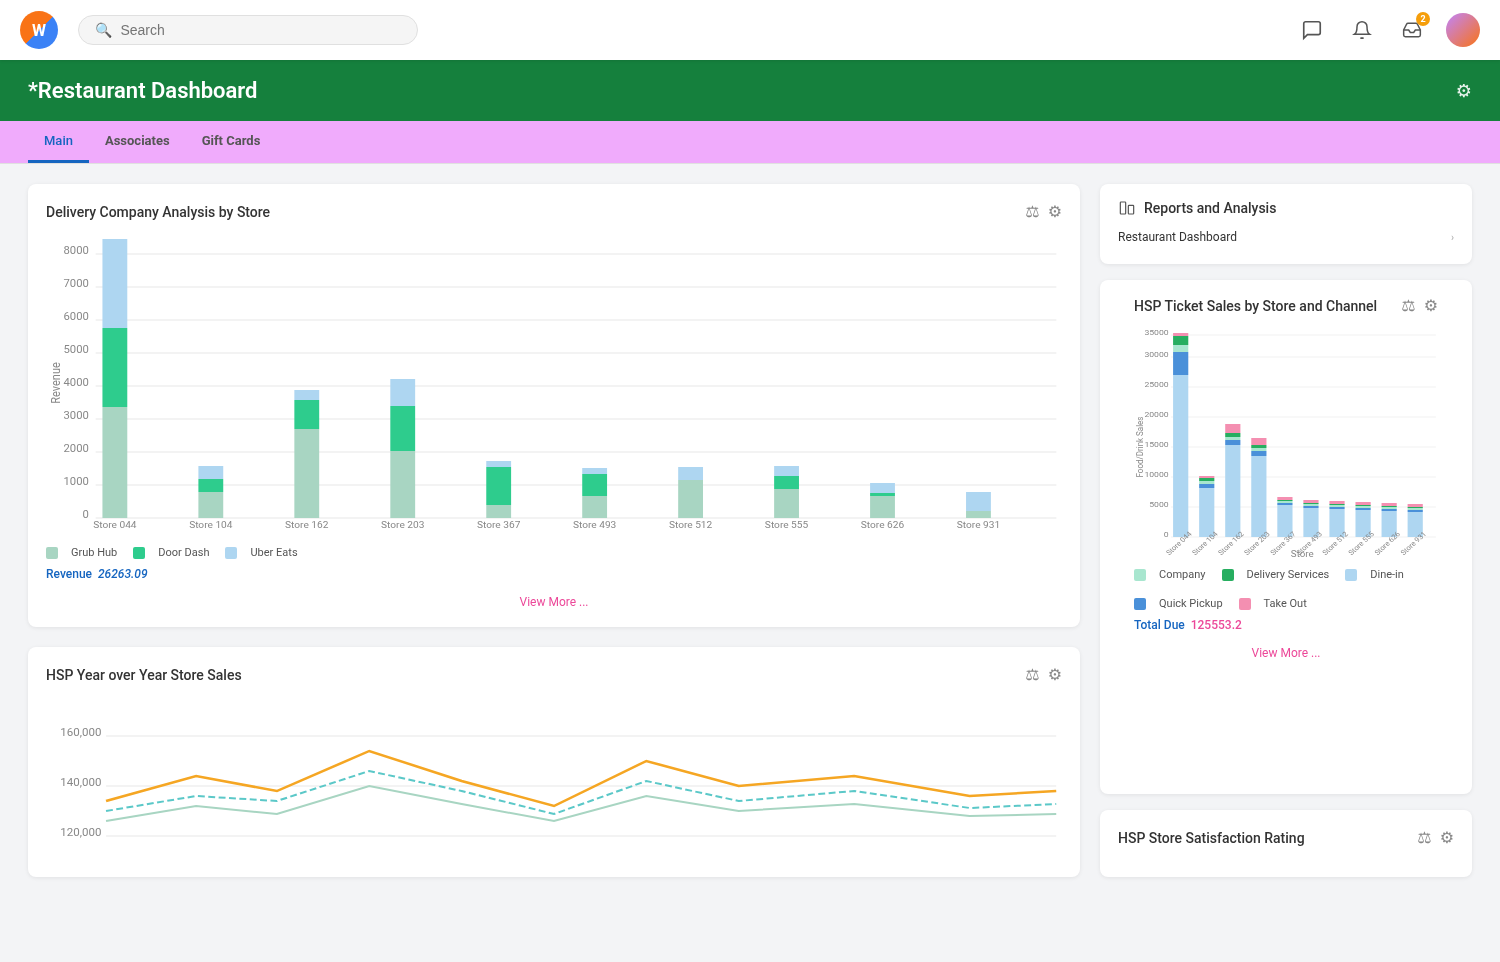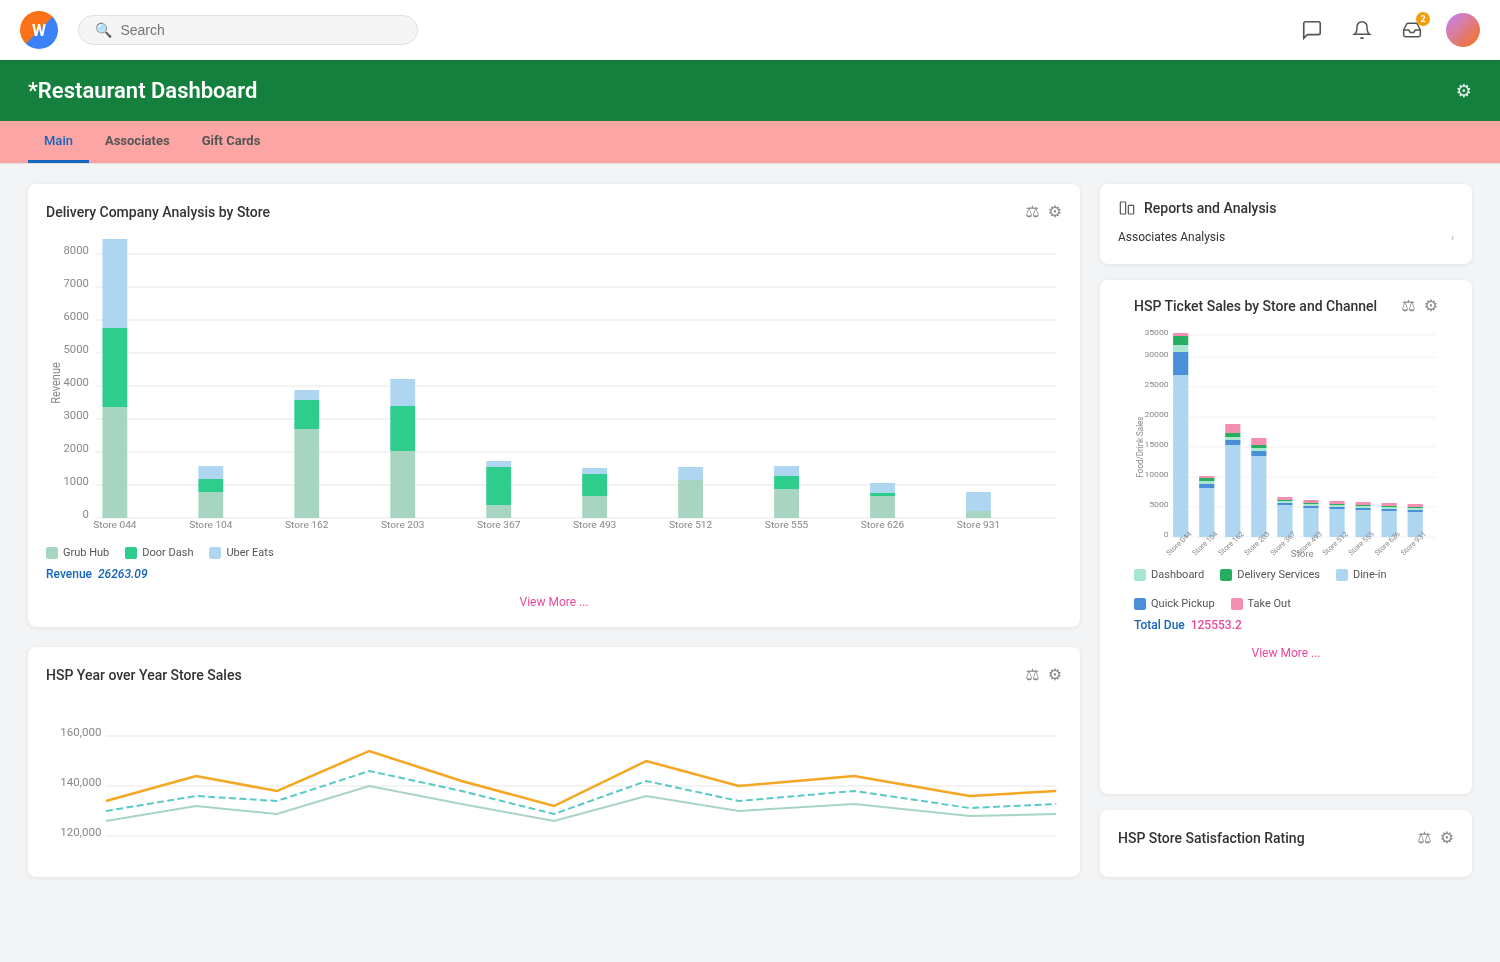--- a/index.html
+++ b/index.html
@@ -106,21 +106,21 @@
     }
     .gear-btn {
       color: white;
       font-size: 18px;
       cursor: pointer;
       opacity: 0.9;
     }
 
     
     .tabs-bar {
-      background: #fca5a5;
+      background: #f0abfc;
       padding: 0 28px;
       border-bottom: 1px solid #e0e0e0;
       display: flex;
       gap: 0;
     }
     .tab {
       padding: 12px 16px;
       cursor: pointer;
       font-size: 13px;
       color: #555;
@@ -195,21 +195,21 @@
     
     .legend {
       display: flex;
       gap: 16px;
       margin-top: 10px;
       flex-wrap: wrap;
     }
     .legend-item {
       display: flex;
       align-items: center;
-      gap: 5px;
+      gap: 13px;
       font-size: 11px;
       color: #555;
     }
     .legend-dot {
       width: 12px;
       height: 12px;
       border-radius: 2px;
     }
     .revenue-line {
       margin-top: 8px;
@@ -458,21 +458,21 @@
 
     <div class="reports-card">
       <div class="reports-title">
         <svg width="18" height="16" viewBox="0 0 24 24" fill="none" stroke="#555" stroke-width="1.8">
           <rect x="2" y="3" width="8" height="18" rx="1"></rect>
           <rect x="14" y="8" width="8" height="13" rx="1"></rect>
         </svg>
         <span>Reports and Analysis</span>
       </div>
       <div class="reports-link">
-        <span>Associates Analysis</span>
+        <span>Restaurant Dashboard</span>
         <span class="arr">›</span>
       </div>
     </div>
 
     <div class="hsp-card">
       <div class="card-header">
         <span class="card-title">HSP Ticket Sales by Store and Channel</span>
         <div class="card-actions">
           <span>⚖</span>
           <span>⚙</span>
@@ -572,21 +572,21 @@
         <rect x="252" y="177" width="14" height="3" fill="#f48fb1"></rect>
         <text x="259" y="218" font-size="7" fill="#888" text-anchor="middle" transform="rotate(-45,259,218)">Store 931</text>
 
         <text x="155" y="230" font-size="9" fill="#888" text-anchor="middle">Store</text>
       </svg>
 
       
       <div class="legend" style="margin-top:8px;">
         <div class="legend-item">
           <div class="legend-dot" style="background:#a8e6cf;"></div>
-          <span>Dashboard</span>
+          <span>Company</span>
         </div>
         <div class="legend-item">
           <div class="legend-dot" style="background:#27ae60;"></div>
           <span>Delivery Services</span>
         </div>
         <div class="legend-item">
           <div class="legend-dot" style="background:#aed6f1;"></div>
           <span>Dine-in</span>
         </div>
         <div class="legend-item">

